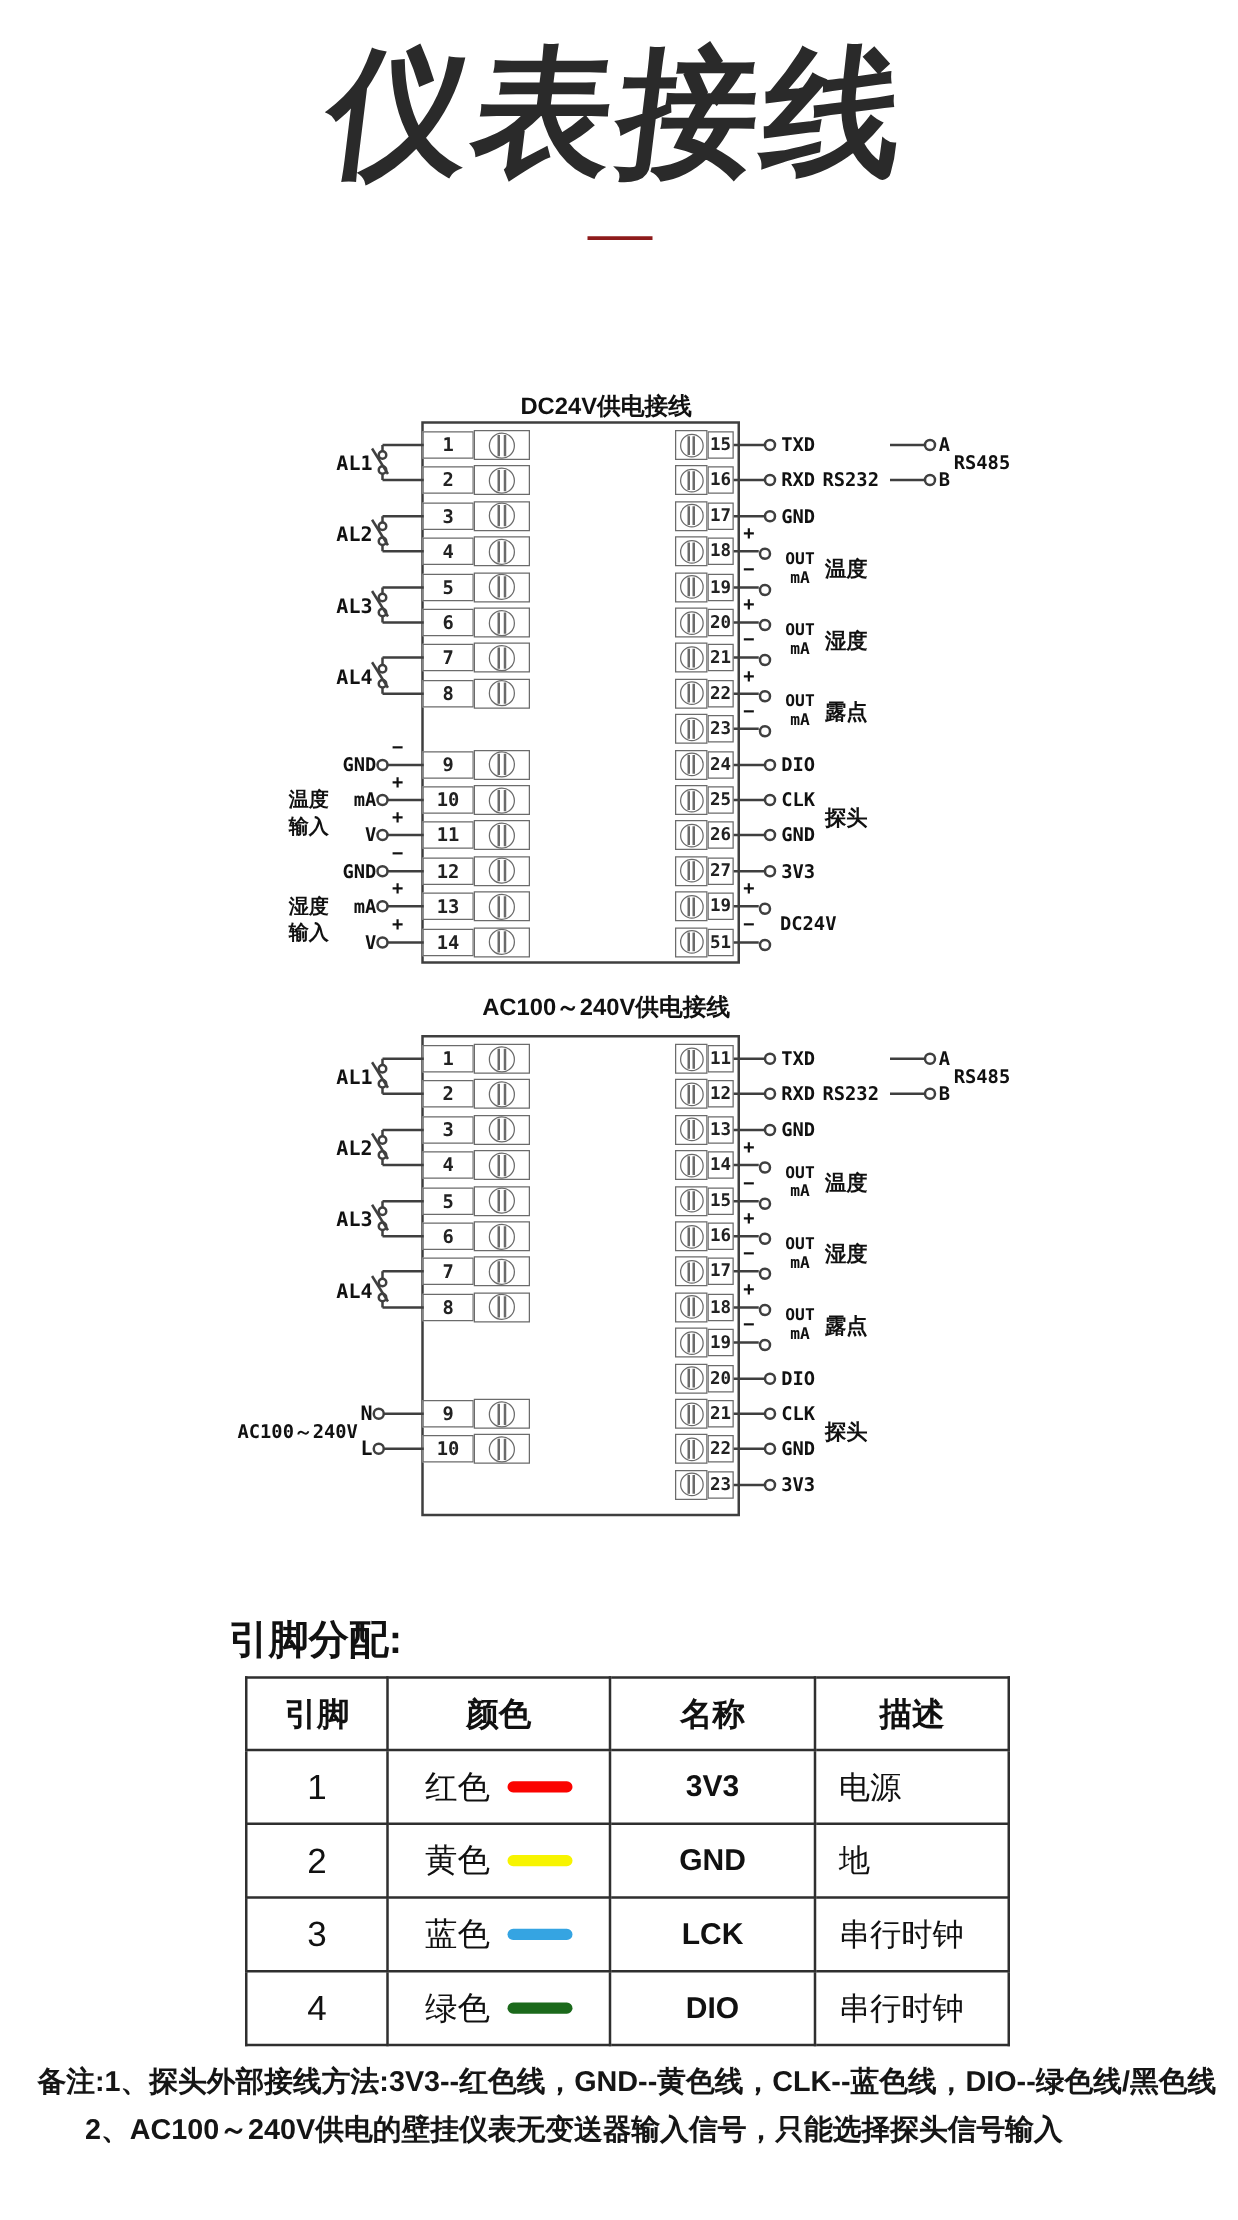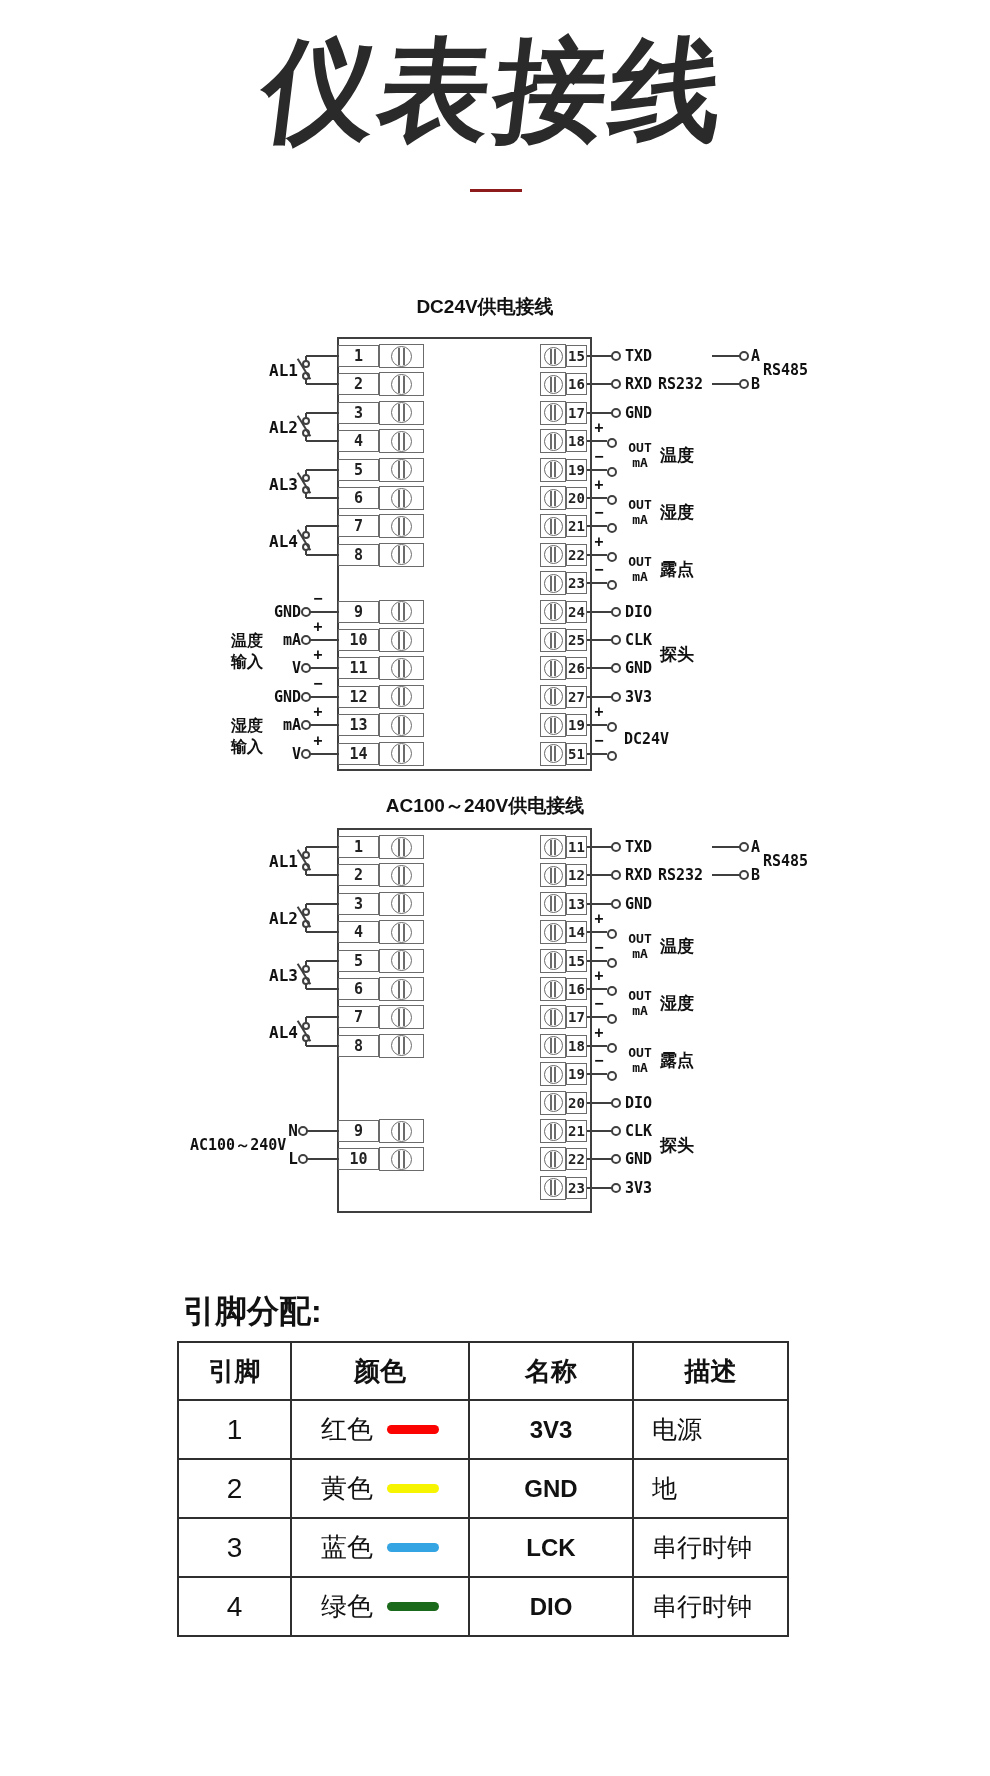--- a/index.html
+++ b/index.html
@@ -26,21 +26,21 @@
   .screw i{position:absolute;top:1px;bottom:1px;width:1.5px;background:#6b6b6b;}
   .lbl-mono{position:absolute;font-family:"DejaVu Sans Mono","Liberation Mono",monospace;font-weight:bold;font-size:15px;color:#111;white-space:nowrap;}
   .lbl-cn{position:absolute;font-size:17px;font-weight:bold;color:#111;white-space:nowrap;}
   .lbl-cn2{position:absolute;font-size:16px;font-weight:bold;color:#111;line-height:21px;text-align:left;white-space:nowrap;}
   .sign{position:absolute;font-size:16px;font-weight:bold;color:#111;width:14px;text-align:center;}
   .outma{position:absolute;width:40px;text-align:center;font-family:"DejaVu Sans Mono","Liberation Mono",monospace;
          font-weight:bold;font-size:13px;line-height:15px;color:#111;}
   .r-align{text-align:right;}
   
   .table-heading{position:absolute;left:183px;top:1290px;font-size:32px;font-weight:bold;color:#111;}
-  .pin-table{position:absolute;left:177px;top:1341px;border-collapse:collapse;table-layout:fixed;background:#fff;}
+  .pin-table{position:absolute;left:196px;top:1341px;border-collapse:collapse;table-layout:fixed;background:#fff;}
   .pin-table th,.pin-table td{border:2px solid #2f2f2f;text-align:center;vertical-align:middle;padding:0;}
   .pin-table th{height:56px;font-size:26px;font-weight:bold;color:#111;}
   .pin-table td{height:57px;font-size:26px;color:#111;}
   .pin-table td.cell-pin{font-size:28px;}
   .pin-table td.cell-name{font-weight:bold;font-size:24px;}
   .pin-table td.cell-desc{text-align:left;padding-left:18px;font-size:25px;}
   .colorwrap{display:flex;align-items:center;justify-content:center;gap:14px;}
   .swatch{display:inline-block;width:52px;height:9px;border-radius:5px;}
   
   .note{position:absolute;font-size:23px;font-weight:bold;color:#151515;white-space:nowrap;}
@@ -48,21 +48,21 @@
   .note2{left:68px;top:1688px;}
 </style>
 </head>
 <body>
 
 <div class="canvas">
   <div class="main-title">仪表接线</div>
   <div class="divider"></div>
 
   <div id="diagram-layer">
-      <div class="diagtitle" style="top: 294px;">DC24V供电接线</div>
+      <div class="diagtitle" style="top: 312px;">DC24V供电接线</div>
       <div class="diagbox" style="left: 337px; top: 337px; width: 251px; height: 430px;"></div>
       <div class="termcell" style="left: 338px; top: 345px; width: 41px; height: 22px; font-size: 15px;">1</div>
       <div class="screwcell" style="left: 379px; top: 344px; width: 45px; height: 24px;">
         <div class="screw" style="width: 19px; height: 19px;">
           <i style="left: 34%;"></i>
           <i style="left: 58%;"></i>
         </div>
       </div>
       <div class="termcell" style="left: 338px; top: 373.4px; width: 41px; height: 22px; font-size: 15px;">2</div>
       <div class="screwcell" style="left: 379px; top: 372.4px; width: 45px; height: 24px;">
@@ -702,13 +702,15 @@
               <span>绿色</span>
               <span class="swatch" style="background: rgb(27, 105, 27);"></span>
             </span>
           </td>
           <td class="cell-name">DIO</td>
           <td class="cell-desc">串行时钟</td>
         </tr>
       </tbody>
   </table>
 
+  <div class="note note1">备注:1、探头外部接线方法:3V3--红色线，GND--黄色线，CLK--蓝色线，DIO--绿色线/黑色线</div>
+  <div class="note note2">2、AC100～240V供电的壁挂仪表无变送器输入信号，只能选择探头信号输入</div>
 </div>
 
 </body></html>

